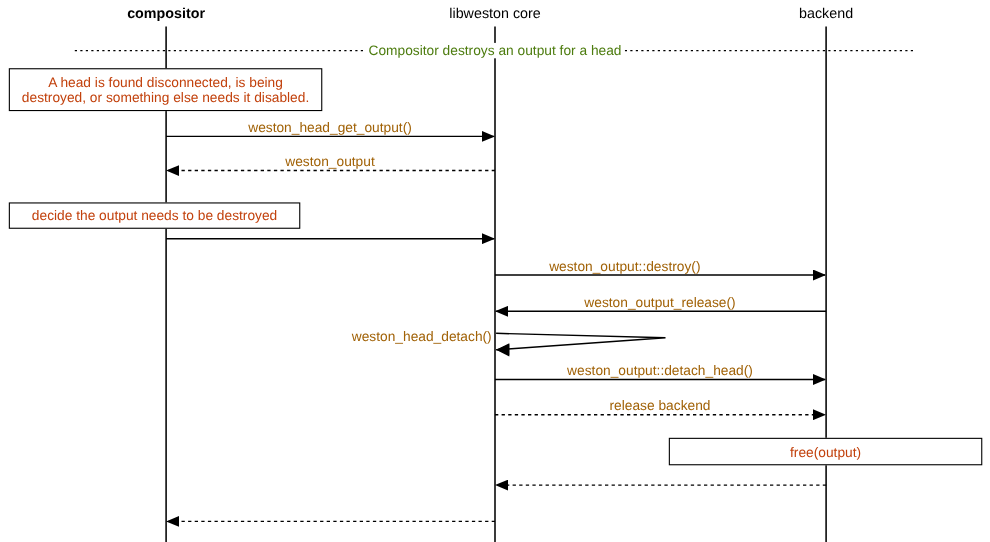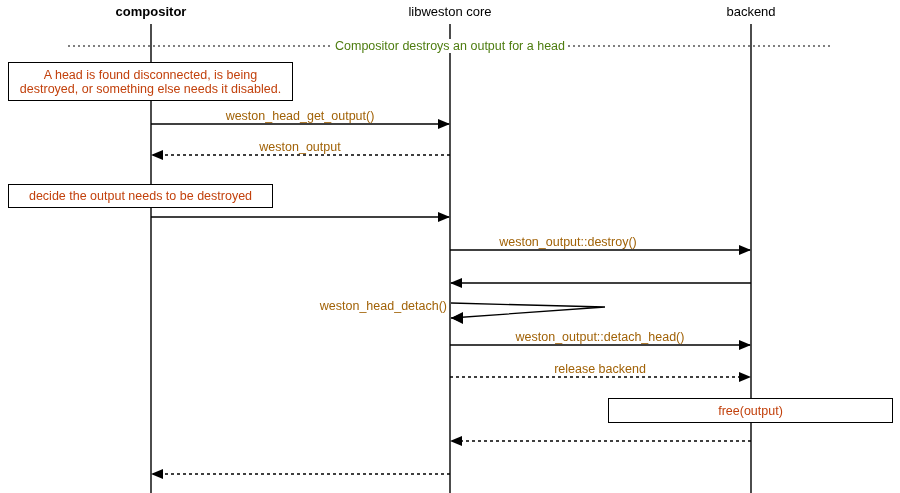--- a/index.html
+++ b/index.html
@@ -146,20 +146,21 @@
     <span class="note-text">free(output)</span>
   </div>
 
   <div class="msg-label center" style="left:300px; top:109px;">weston_head_get_output()</div>
 
   <div class="msg-label center" style="left:300px; top:140px;">weston_output</div>
 
 
   <div class="msg-label center" style="left:568px; top:235px;text-align:center;">weston_output::destroy()</div>
 
+  <div class="msg-label center" style="left:600px; top:268px;">weston_output_release()</div>
 
   <div class="msg-label right-anchor" style="left:447px; top:299px;">weston_head_detach()</div>
 
   <div class="msg-label center" style="left:600px; top:330px;">weston_output::detach_head()</div>
 
   <div class="msg-label center" style="left:600px; top:362px;">release backend</div>
 
 </div>
 
 </body></html>

